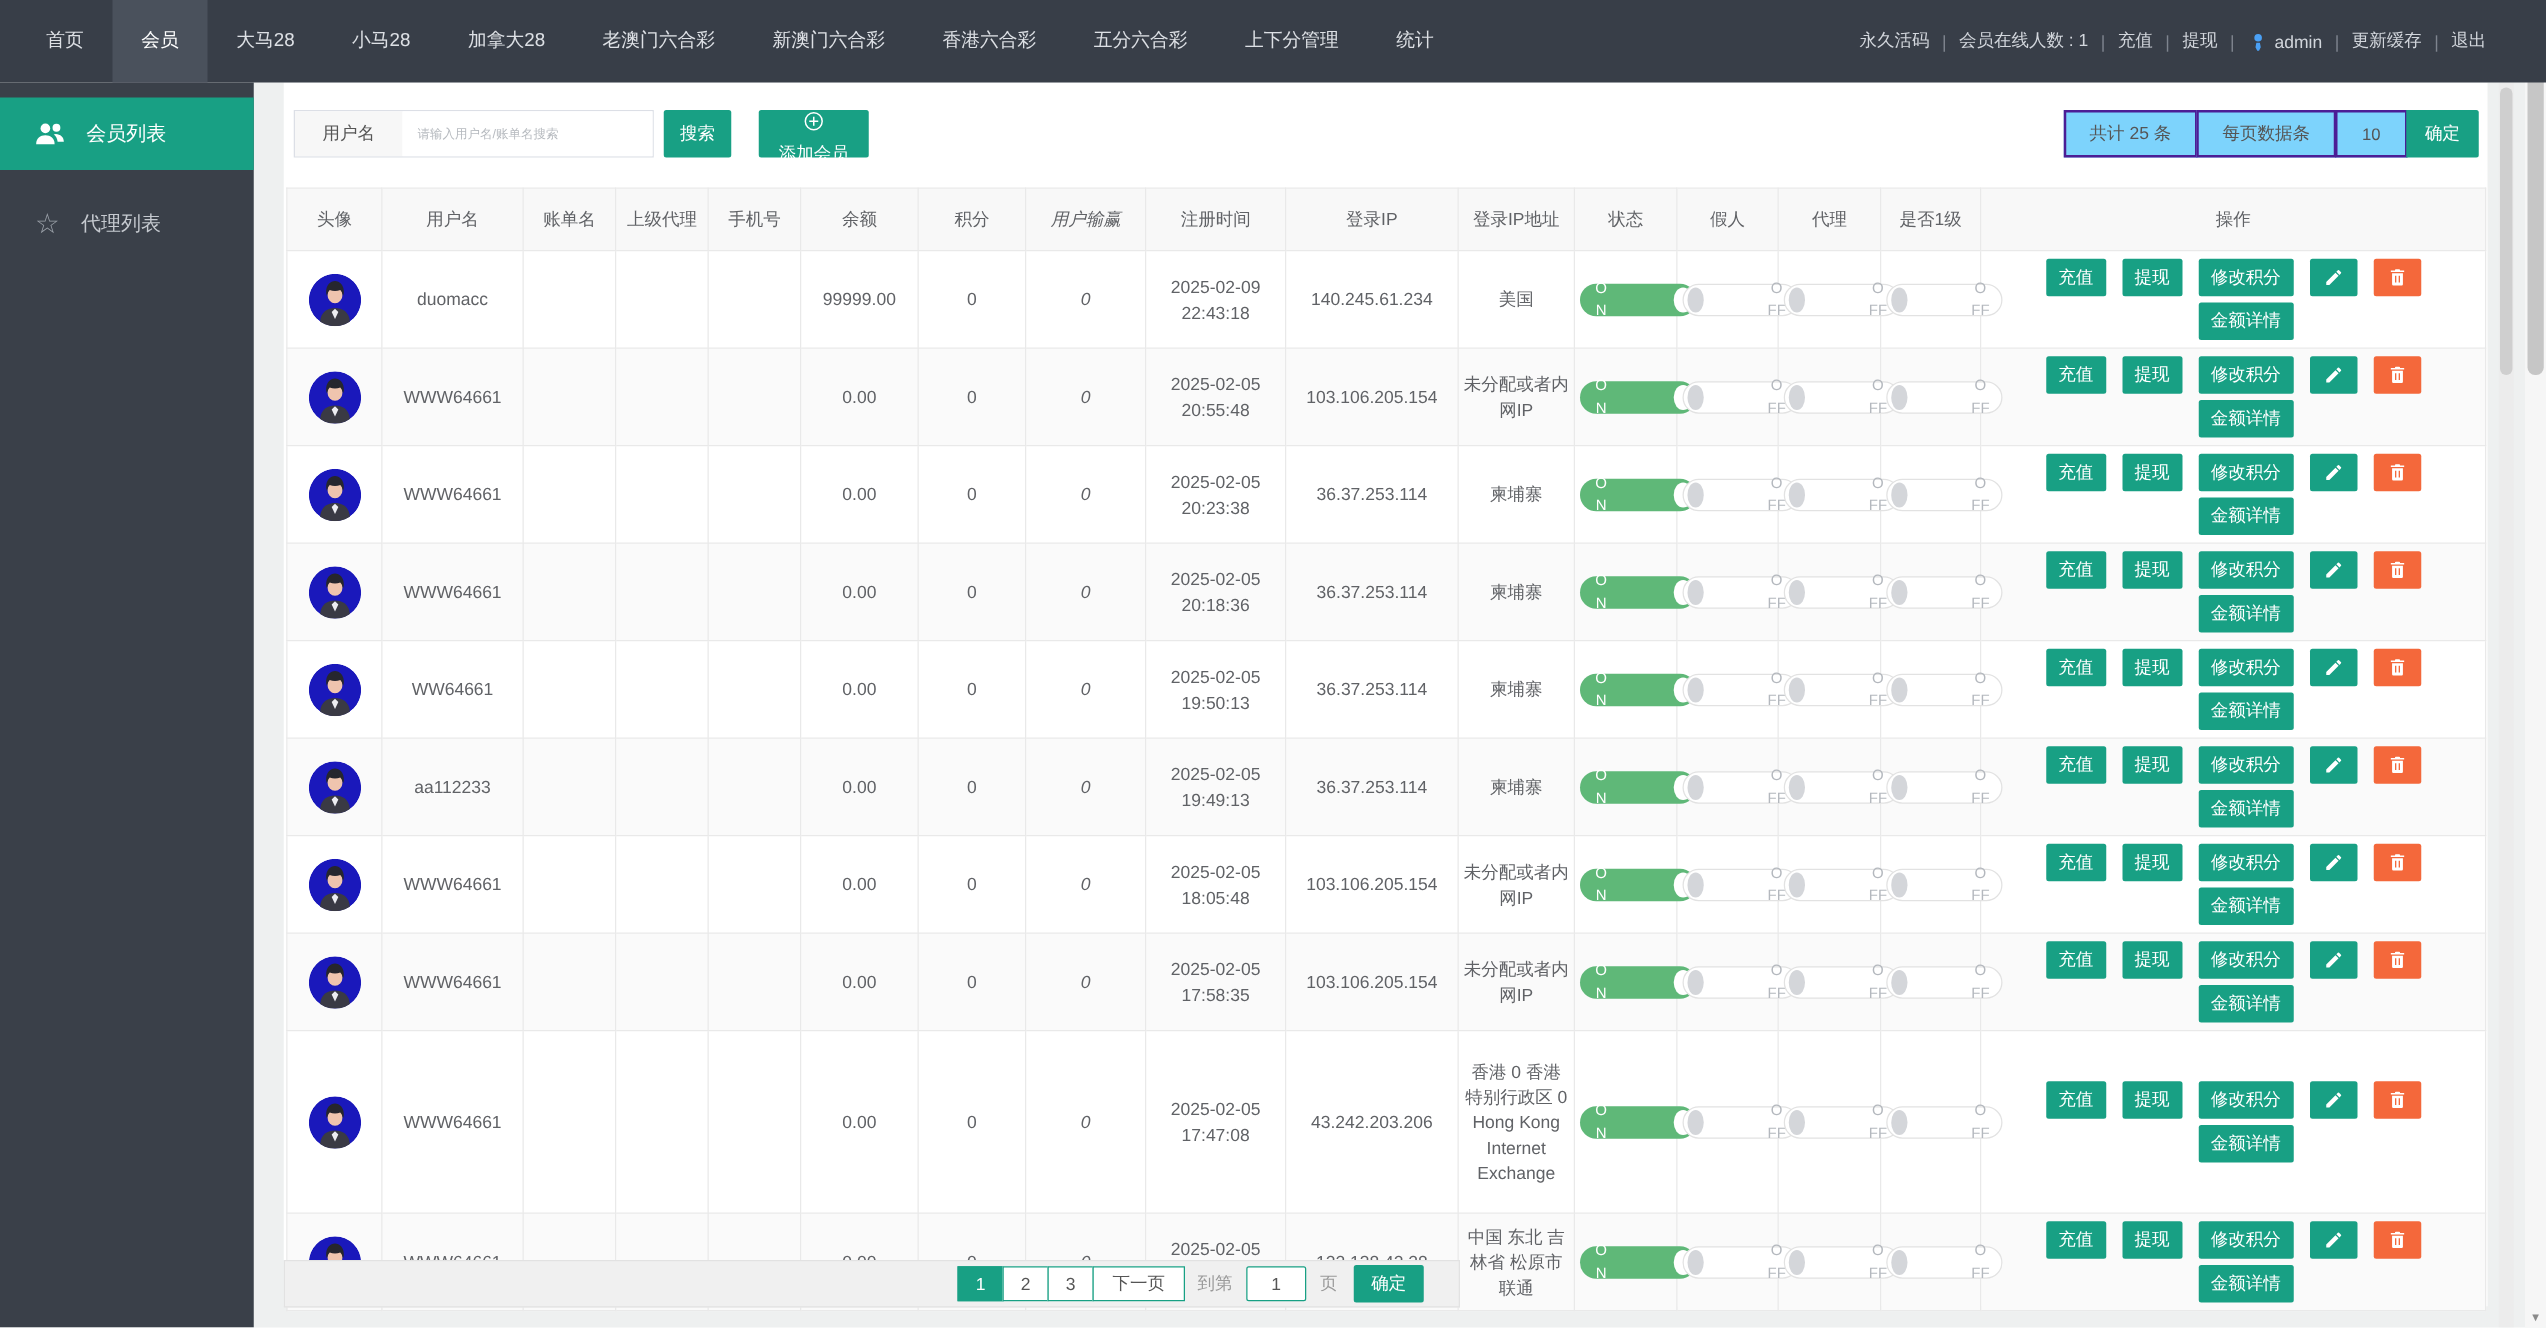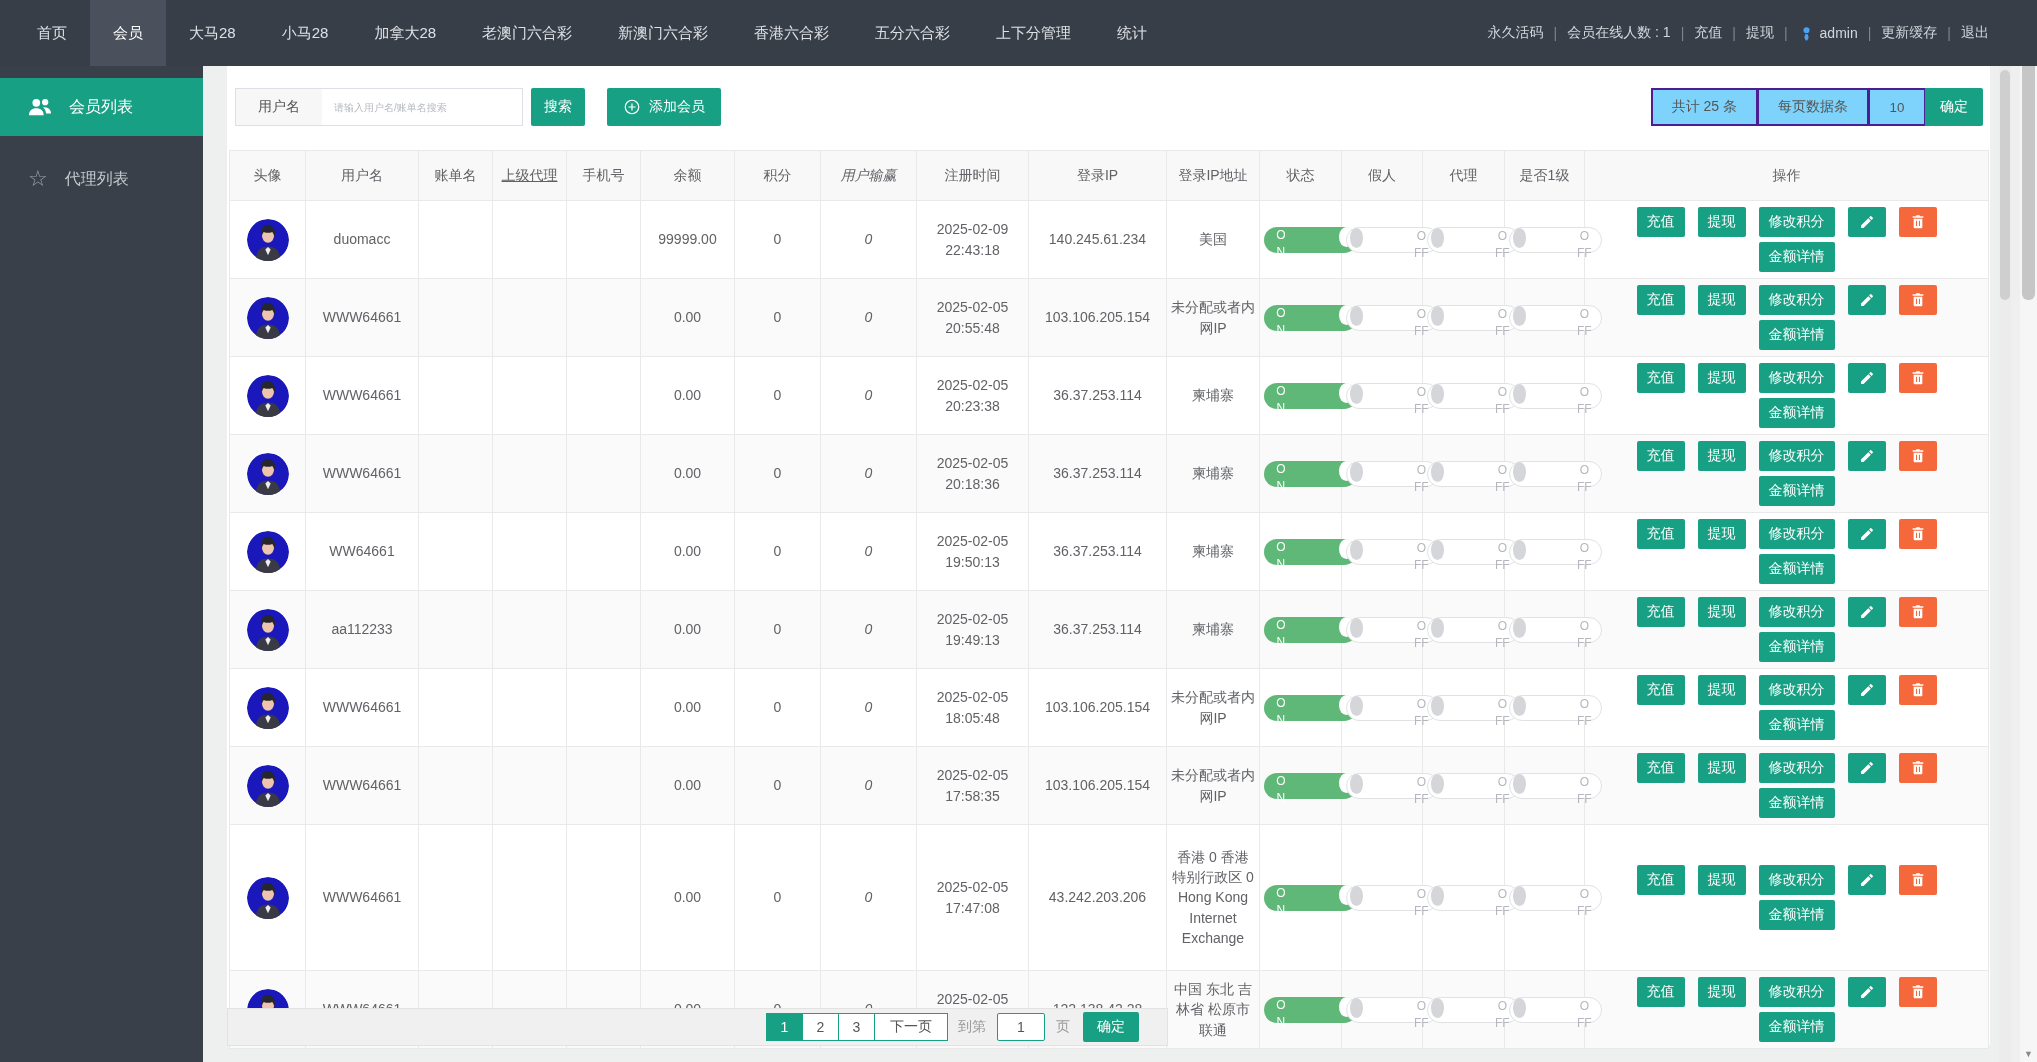--- a/index.html
+++ b/index.html
@@ -34,45 +34,45 @@
   .panel { position:absolute; left:227px; top:66px; width:1763px; height:979px; background:#fff; }
 
   
   .searchbar { position:absolute; left:8px; top:22px; height:38px; display:flex; align-items:stretch; }
   .sr-group { display:flex; border:1px solid #dcdfe6; background:#fff; }
   .sr-label { width:86px; background:#f7f7f7; display:flex; align-items:center; justify-content:center; color:#555; }
   .sr-input { width:200px; border:none; outline:none; padding:0 12px; font-size:10px; color:#1d4ed8; font-family:Liberation Sans, sans-serif; }
   .sr-input::placeholder { color:#b6babf; }
   .btn { border:none; cursor:pointer; font-family:inherit; font-size:14px; border-radius:2px; color:#fff; background:#18a084; }
   .btn-search { width:54px; margin-left:8px; }
-  .btn-add { margin-left:22px; padding:0 16px; display:flex; align-items:center; gap:8px; }
+  .btn-add { margin-left:22px; padding:0 16px; display:flex; align-items:center; gap:8px;flex-direction:column; }
   .plus-icon svg { width:18px; height:18px; display:block; }
 
   .toolbar-right { position:absolute; right:7px; top:22px; height:38px; display:flex; align-items:stretch; }
   .tool-box { border:2px solid #4c1d95; display:flex; align-items:center; padding:0 19px; background:#7dd3fc; margin-left:-1px; color:#555; }
   .tool-value { width:58px; justify-content:center; padding:0; }
   .btn-confirm { width:58px; margin-left:-1px; border-radius:0 2px 2px 0; }
 
   
   table.member-table { position:absolute; left:2px; top:84px; width:1759px; border-collapse:collapse; table-layout:fixed; }
   .member-table th, .member-table td { border:1px solid #e9e9e9; text-align:center; vertical-align:middle;
     font-weight:normal; color:#606266; padding:6px 4px; word-break:break-word; }
   .member-table th { height:50px; background:#f8f8f8; line-height:1.45; }
   .member-table td { height:54px; line-height:1.45; background:#fff; }
   tr.stripe td { background:#fafafa; }
   tr.tall td { height:146px; }
-  .c0{width:76px;} .c1{width:113px;} .c2{width:74px;} .c3{width:74px;text-decoration:underline;} .c4{width:74px;}
+  .c0{width:76px;} .c1{width:113px;} .c2{width:74px;} .c3{width:74px;} .c4{width:74px;}
   .c5{width:94px;} .c6{width:86px;} .c7{width:96px;font-style:italic;} .c8{width:112px;} .c9{width:138px;}
   .c10{width:93px;} .c11{width:82px;} .c12{width:81px;} .c13{width:82px;} .c14{width:80px;} .c15{width:404px;}
 
   .avatar { width:42px; height:42px; border-radius:50%; overflow:hidden; display:inline-block; vertical-align:middle; }
   .avatar svg { display:block; }
 
   
-  .sw { display:inline-flex; align-items:flex-start; height:26px; border-radius:13px; cursor:pointer;
+  .sw { display:inline-flex; align-items:center; height:26px; border-radius:13px; cursor:pointer;
     font-size:12px; vertical-align:middle; user-select:none;gap:44px; }
   .sw .sw-knob { width:20px; height:20px; border-radius:50%; display:inline-block; }
   .sw.on { background:#5fb878; color:#fff; padding:0 3px 0 10px; }
   .sw.on .sw-label { margin-right:7px; }
   .sw.off { background:#fff; border:1px solid #e2e2e2; color:#b4b8be; padding:0 9px 0 3px; }
   .sw.off .sw-knob { background:#d4d6da; margin-right:6px; }
   .sw.on .sw-knob { background:#fff; }
 
   
   .actions-wrap { display:inline-block; text-align:left; }

